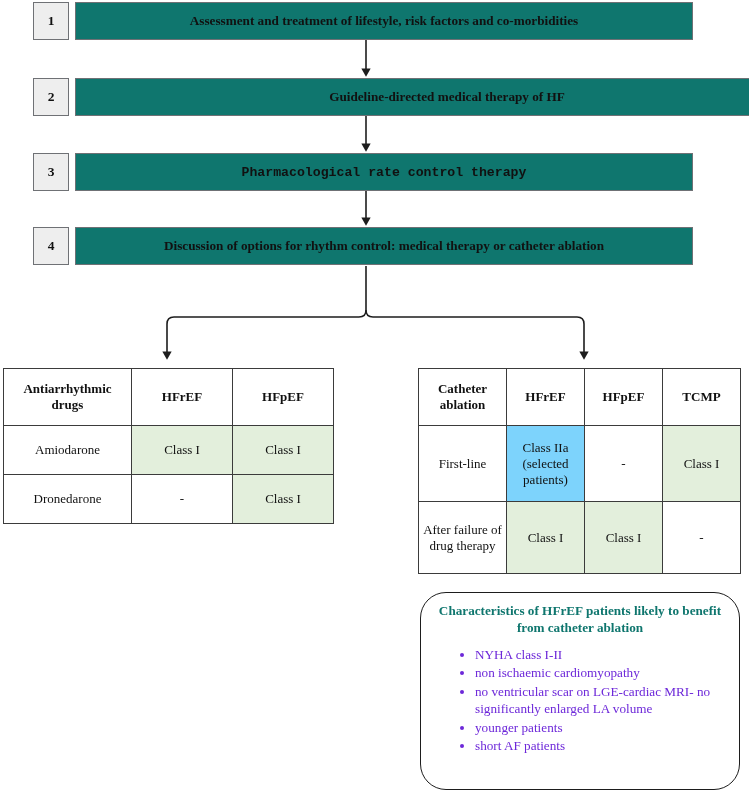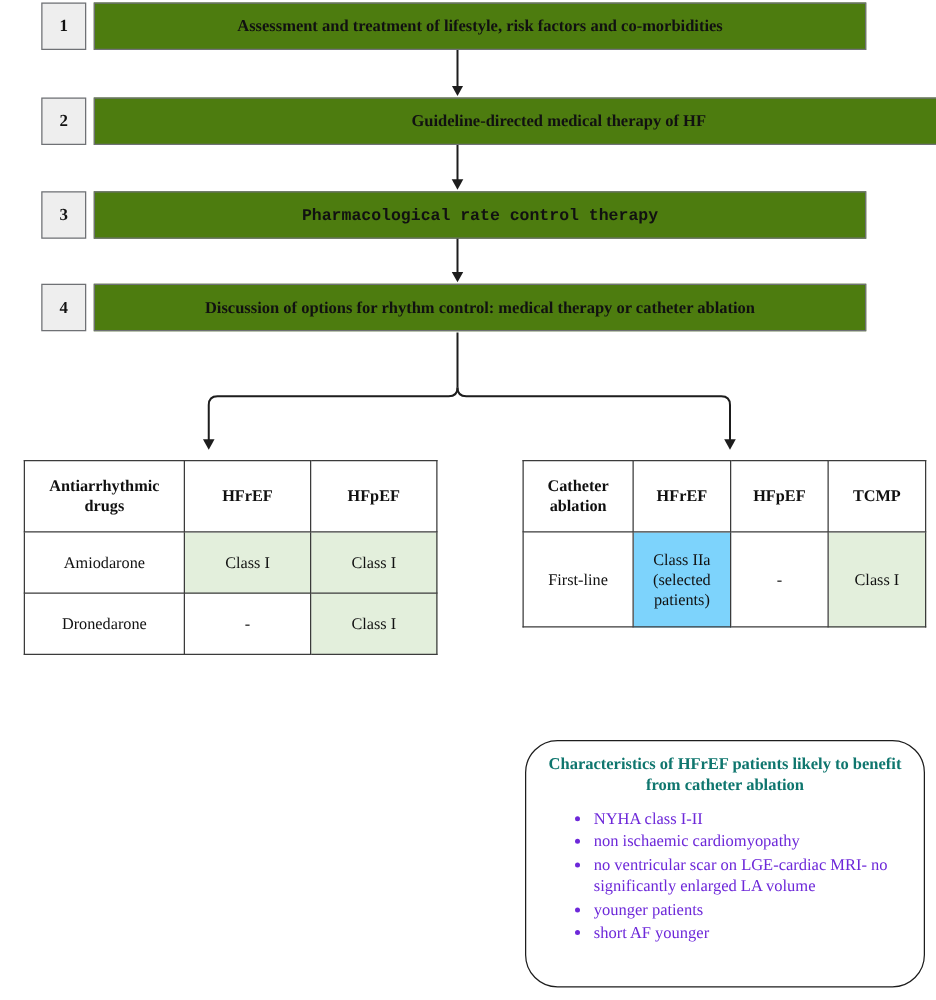--- a/index.html
+++ b/index.html
@@ -13,21 +13,21 @@
   
   .step-row{position:absolute;height:38px;}
   .step-num{
     position:absolute;left:0;top:0;width:36px;height:38px;
     box-sizing:border-box;border:1.5px solid #6f7175;background:#eeeeee;
     display:flex;align-items:center;justify-content:center;
     font-weight:bold;font-size:13.5px;color:#111;
   }
   .step-body{
     position:absolute;left:42px;top:0;height:38px;
-    box-sizing:border-box;border:1.5px solid #6f7175;background:#4d7c0f;
+    box-sizing:border-box;border:1.5px solid #6f7175;background:#0f766e;
     display:flex;align-items:center;justify-content:center;
     font-weight:bold;font-size:13.2px;color:#111;text-align:center;
     padding:0 6px;
   }
 
   
   .connector{position:absolute;left:0;top:0;width:749px;height:800px;pointer-events:none;}
 
   
   table.grid{
@@ -99,21 +99,21 @@
 
     <line x1="366" y1="191" x2="366" y2="221" stroke="#1d1d1d" stroke-width="1.6" marker-end="url(#arrowhead)"></line>
 
     <path d="M366,266 L366,310" stroke="#1d1d1d" stroke-width="1.6" fill="none"></path>
 
     <path d="M366,310 Q366,317 359,317 L174,317 Q167,317 167,324 L167,355" stroke="#1d1d1d" stroke-width="1.6" fill="none" marker-end="url(#arrowhead)"></path>
 
     <path d="M366,310 Q366,317 373,317 L577,317 Q584,317 584,324 L584,355" stroke="#1d1d1d" stroke-width="1.6" fill="none" marker-end="url(#arrowhead)"></path>
   </svg>
 
-  <table class="grid" style="left:19px;top:368px;width:330px;">
+  <table class="grid" style="left:3px;top:368px;width:330px;">
     <colgroup>
         <col style="width:128px">
         <col style="width:101px">
         <col style="width:101px">
       </colgroup>
     <thead>
       <tr>
         <th style="height:50px;">Antiarrhythmic drugs</th>
         <th>HFrEF</th>
         <th>HFpEF</th>
@@ -148,27 +148,33 @@
         <th>TCMP</th>
       </tr>
     </thead>
     <tbody>
       <tr style="height:76px;">
         <td class="rowhead">First-line</td>
         <td class="orange">Class IIa (selected patients)</td>
         <td class="plain">-</td>
         <td class="green">Class I</td>
       </tr>
+      <tr style="height:72px;">
+        <td class="rowhead">After failure of drug therapy</td>
+        <td class="green">Class I</td>
+        <td class="green">Class I</td>
+        <td class="plain">-</td>
+      </tr>
     </tbody>
   </table>
 
   <div class="note" style="left:420px;top:592px;width:320px;height:198px;">
     <div class="note-title">Characteristics of HFrEF patients likely to benefit from catheter ablation</div>
     <ul>
       <li>NYHA class I-II</li>
       <li>non ischaemic cardiomyopathy</li>
       <li>no ventricular scar on LGE-cardiac MRI- no significantly enlarged LA volume</li>
       <li>younger patients</li>
-      <li>short AF younger</li>
+      <li>short AF patients</li>
     </ul>
   </div>
 
 </div>
 
 </body></html>

